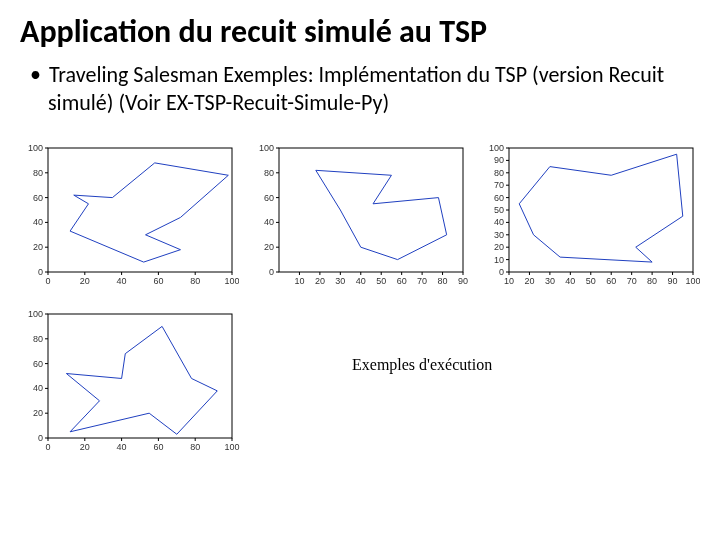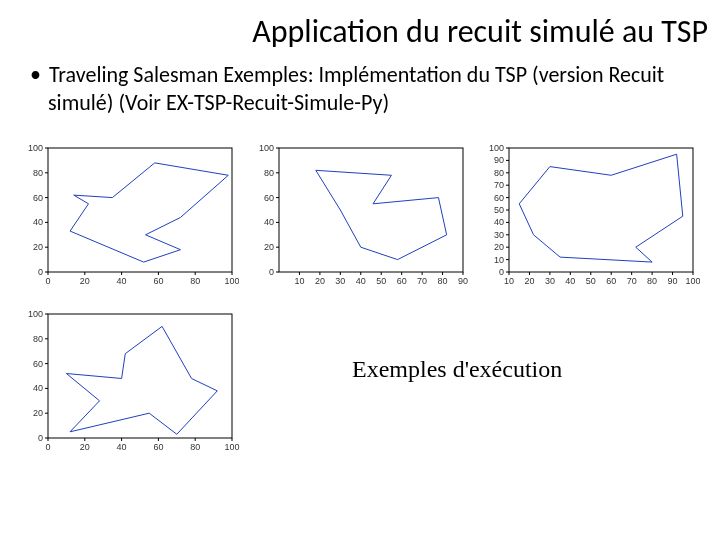--- a/index.html
+++ b/index.html
@@ -7,23 +7,23 @@
       width: 720px;
       height: 540px;
       background: #fff;
       font-family: Calibri, Arial, sans-serif;
       color: #000;
       padding: 8px 0;
       overflow: hidden;
     }
     .title {
       font-size: 32px;
-      text-align: right;
+      text-align: left;
       padding: 4px 12px 10px 20px;
-      font-weight: 400;
+      font-weight: 700;
     }
     .bullet-block {
       padding: 0 30px 0 48px;
       font-size: 22px;
       line-height: 1.25;
       text-indent: -18px;
     }
     .bullet-dot { padding-right: 8px; }
     .charts-row {
       display: flex;
@@ -32,21 +32,21 @@
       gap: 12px;
     }
     .charts-bottom {
       display: flex;
       padding: 8px 20px 0 20px;
       gap: 12px;
       align-items: flex-start;
     }
     .caption {
       font-family: "Times New Roman", serif;
-      font-size: 24px;
+      font-size: 16px;
       padding-left: 100px;
       padding-top: 50px;
     }
     svg.chart {
       display: block;
     }
     .axis-line { stroke: #000; stroke-width: 1; fill: none; }
     .tick-text { font-size: 9px; fill: #333; font-family: Arial, sans-serif; }
     .path-line { stroke: #2040c0; stroke-width: 1; fill: none; }
     .plot-box { stroke: #000; stroke-width: 1; fill: none; }

